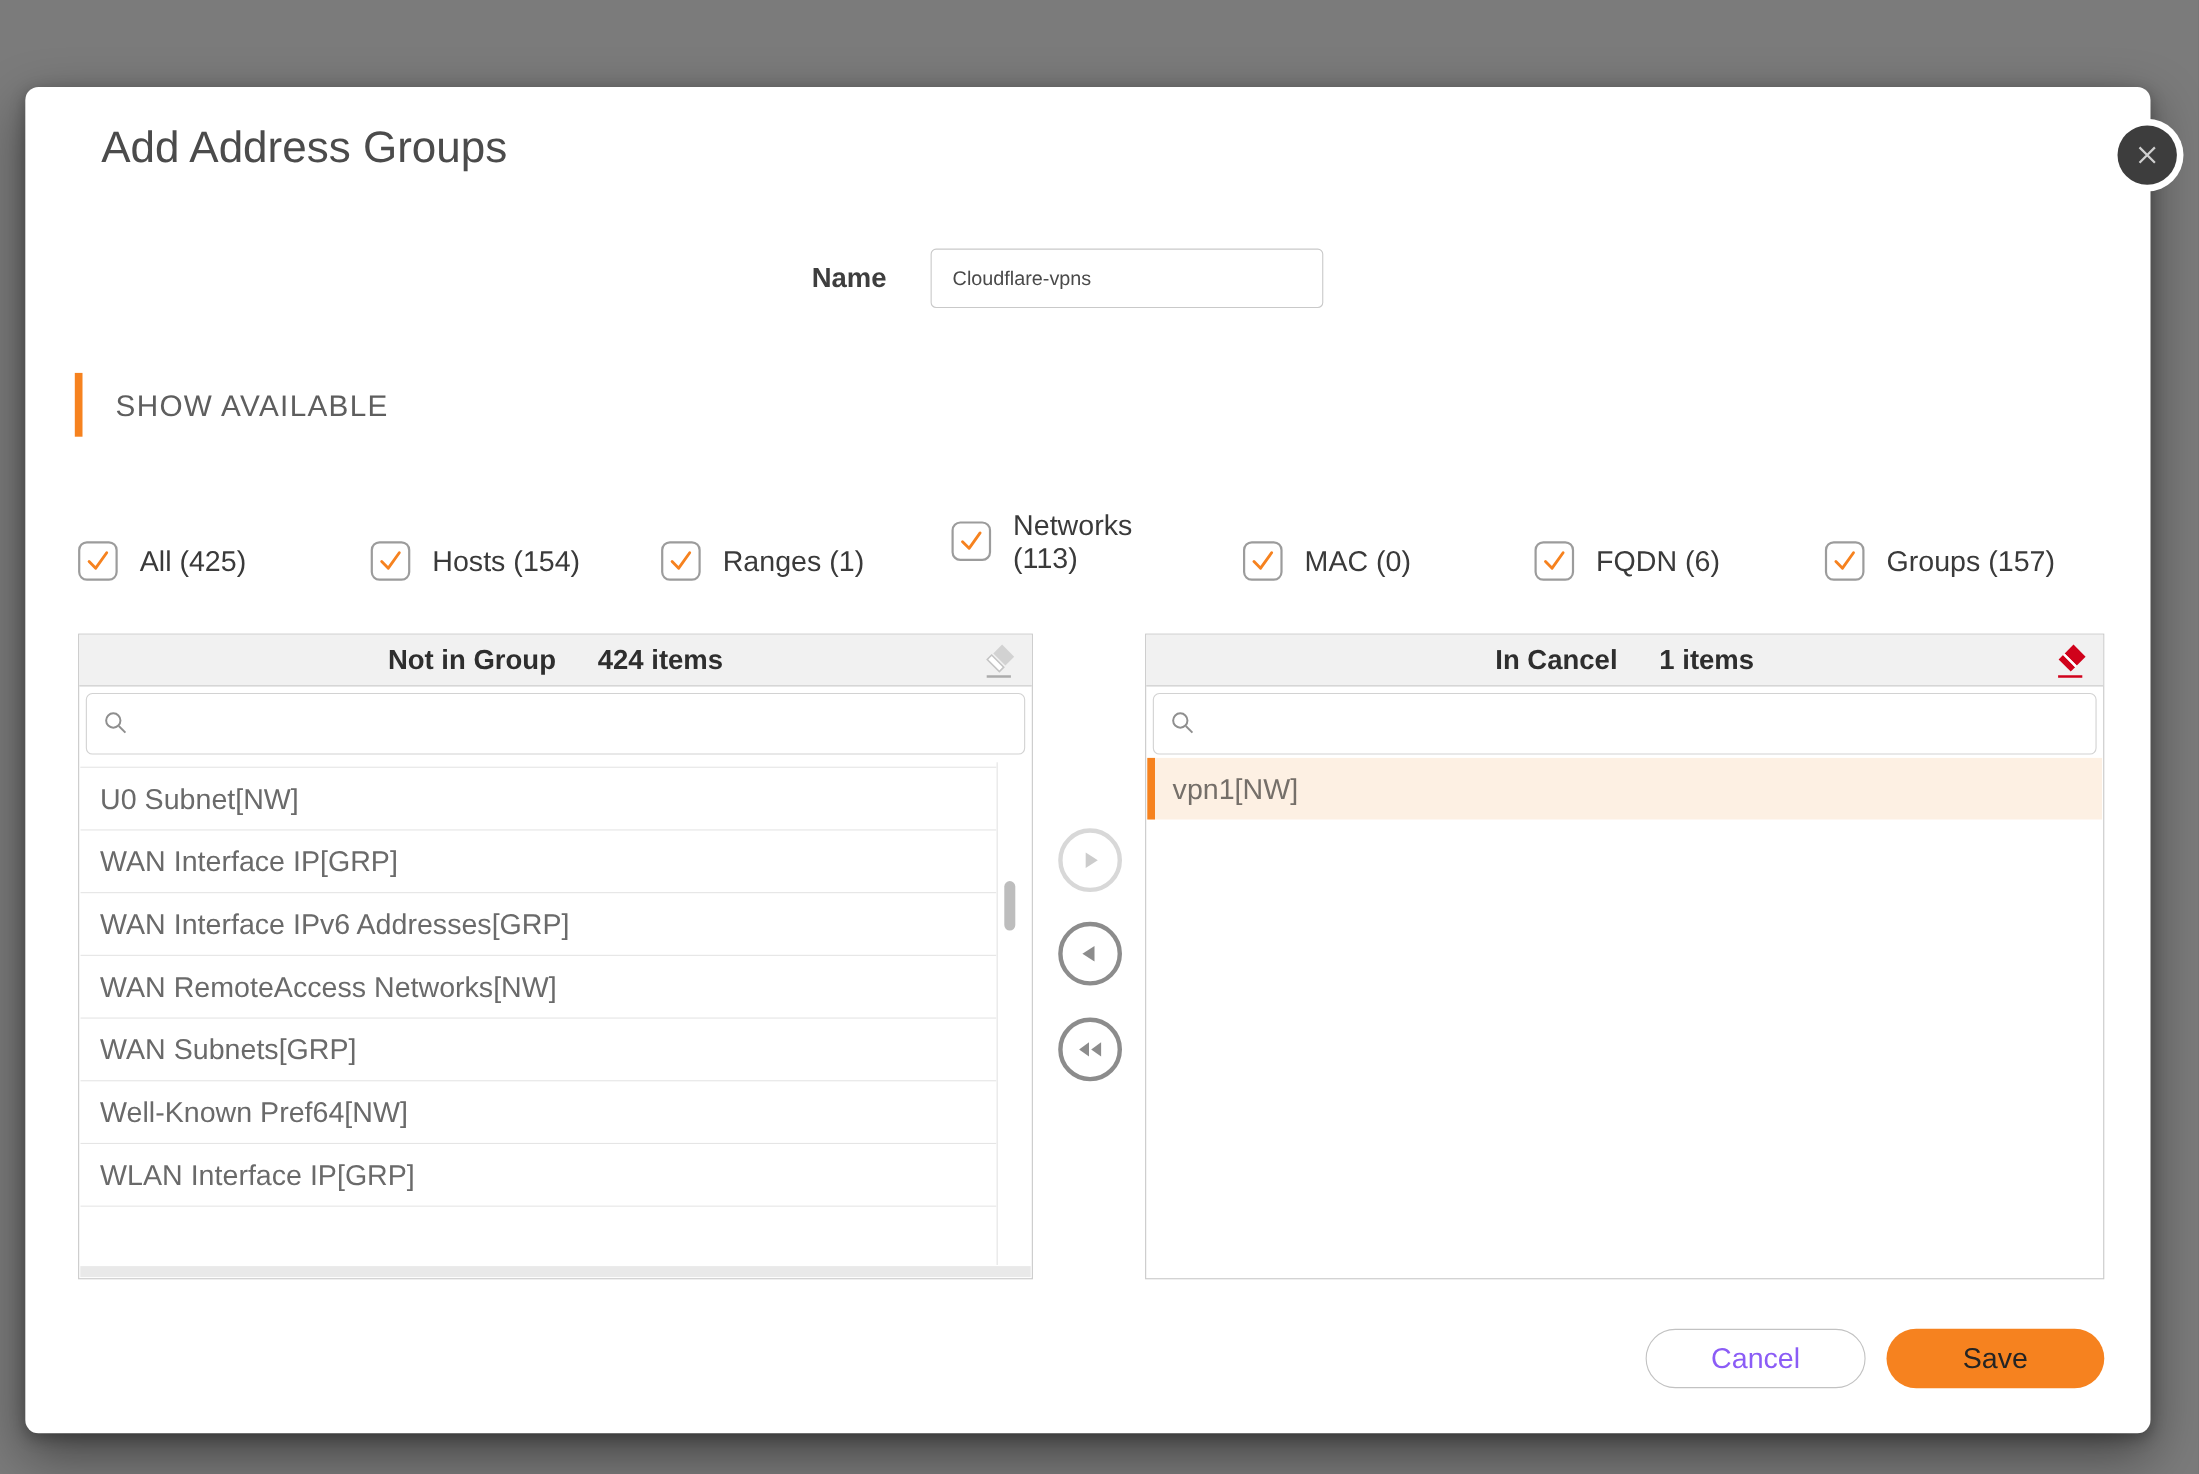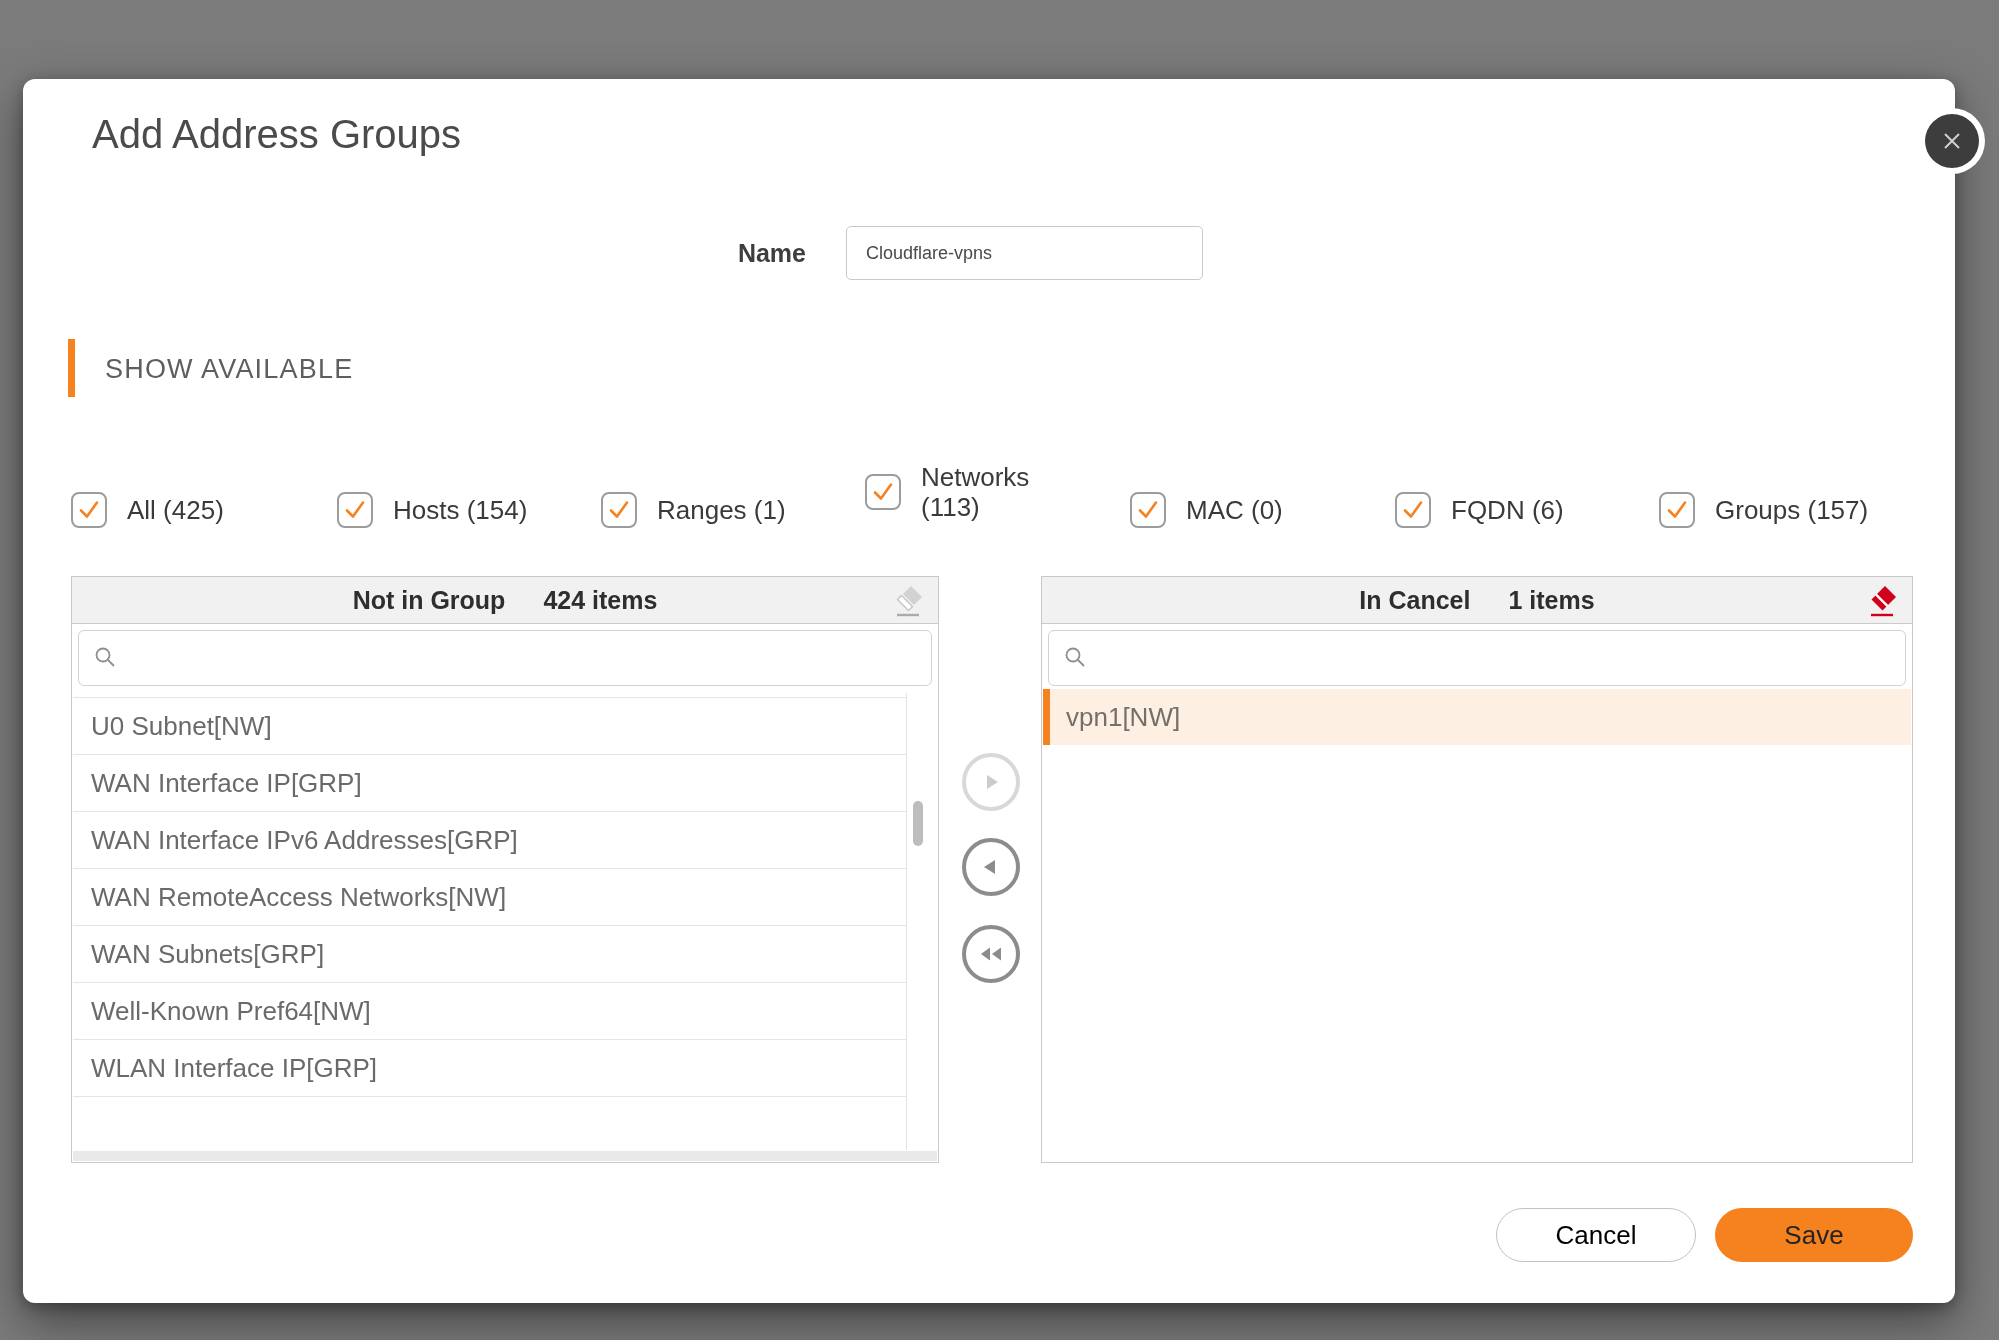--- a/index.html
+++ b/index.html
@@ -104,21 +104,21 @@
     position:absolute;left:939px;width:58px;height:58px;box-sizing:border-box;border-radius:50%;
     background:#fff;display:flex;align-items:center;justify-content:center;cursor:pointer;
   }
   .circle--disabled{border:4px solid #d8d8d8;}
   .circle--active{border:4px solid #8c8c8c;}
   
   .btn{
     position:absolute;top:1129px;height:54px;border-radius:27px;box-sizing:border-box;
     display:flex;align-items:center;justify-content:center;font-size:26px;cursor:pointer;
   }
-  .btn-cancel{left:1473px;width:200px;background:#fff;border:1.5px solid #c2c2c2;color:#000000;}
+  .btn-cancel{left:1473px;width:200px;background:#fff;border:1.5px solid #c2c2c2;color:#8b5cf6;}
   .btn-save{left:1692px;width:198px;background:#f6821f;border:none;color:#242424;font-weight:500;}
 </style>
 </head>
 <body>
 
 <div class="canvas">
   <div class="modal">
 
     <div class="title">Add Address Groups</div>
 

